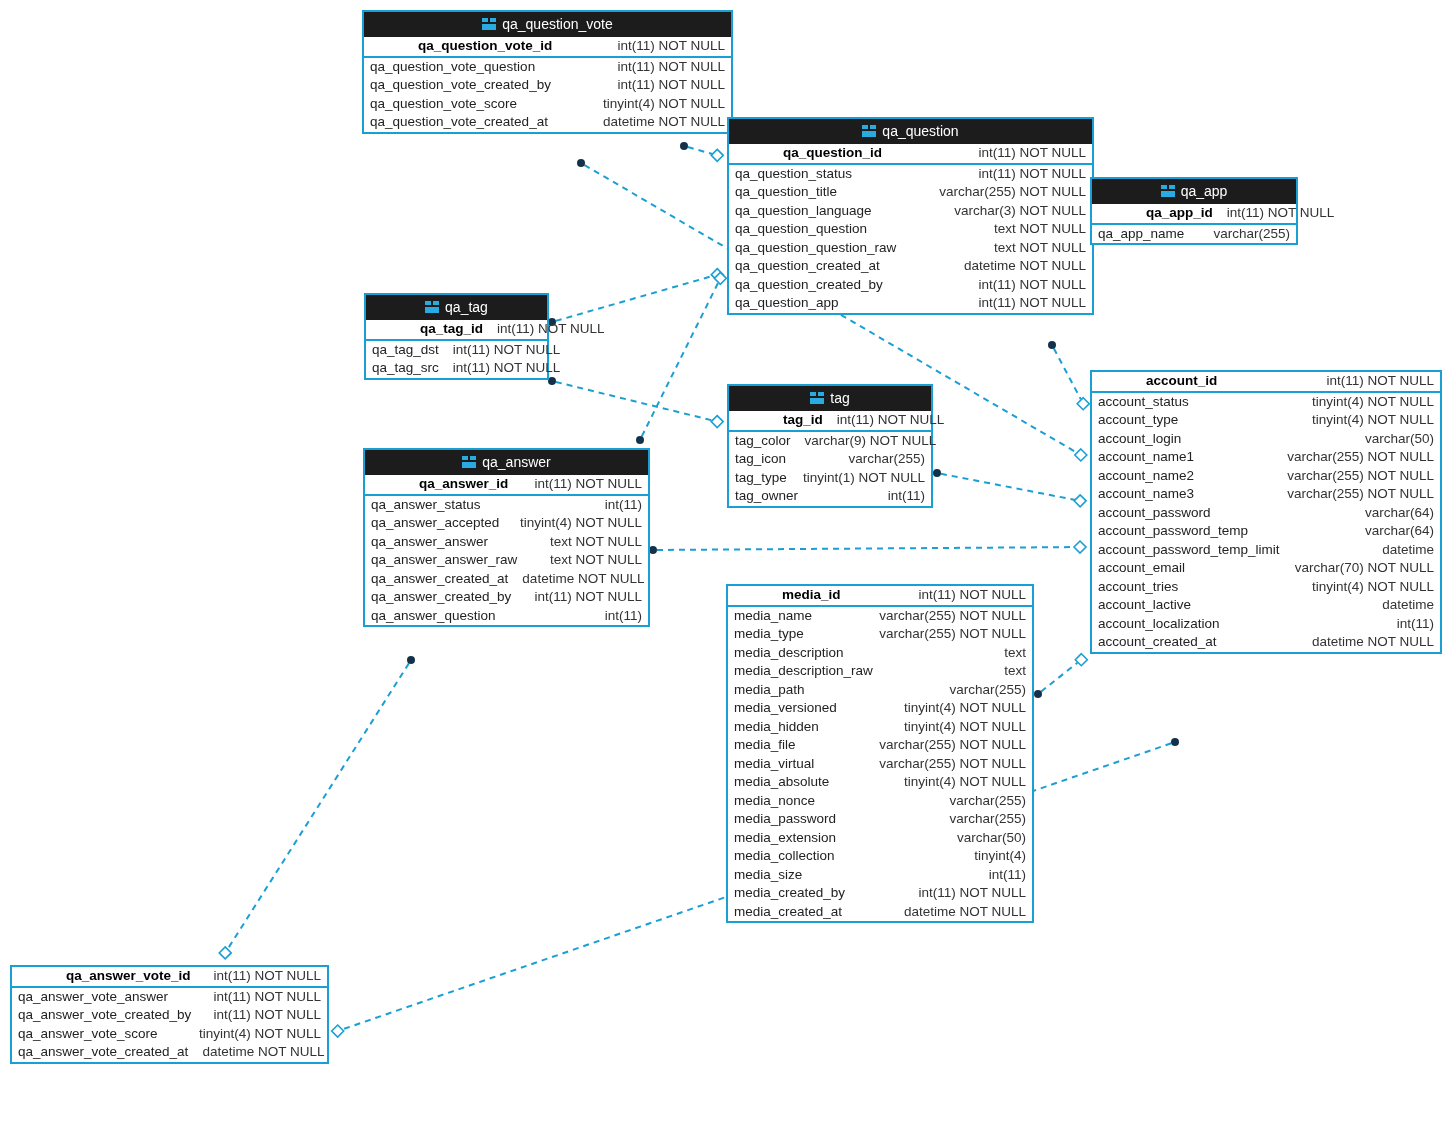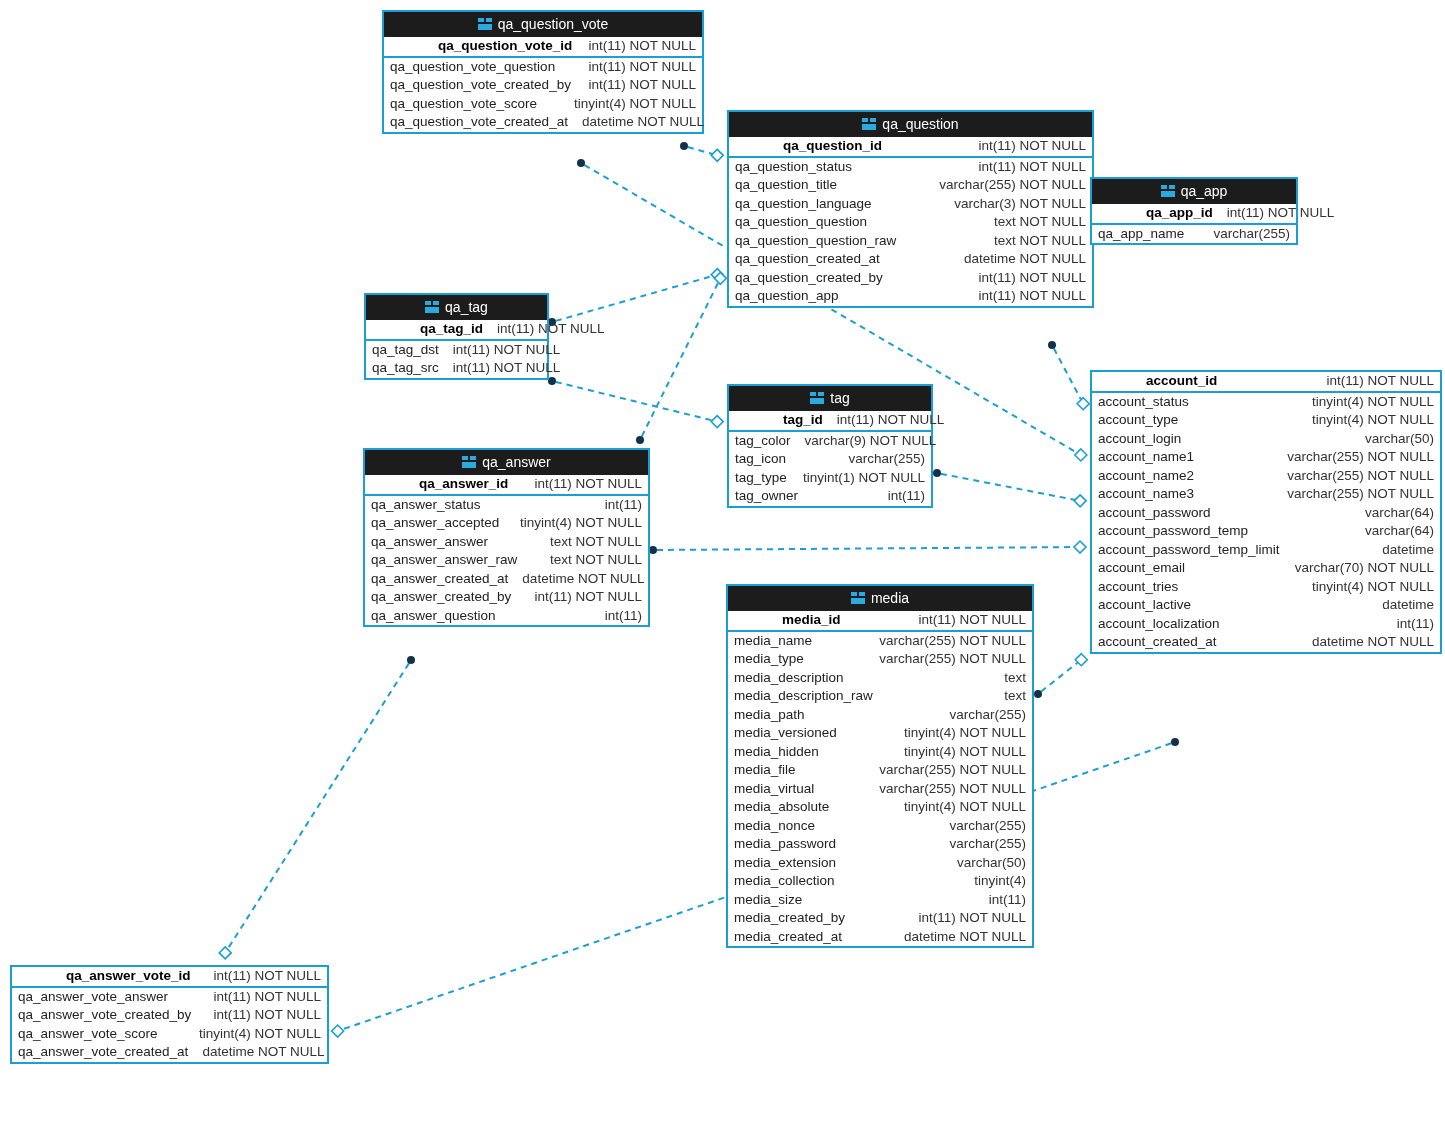--- a/index.html
+++ b/index.html
@@ -156,21 +156,21 @@
         <circle class="dot" cx="1175" cy="742" r="4"></circle>
         <polygon class="diamond" points="337.6715941096183,1025.0421899336905 343.6715941096183,1031.0421899336905 337.6715941096183,1037.0421899336905 331.6715941096183,1031.0421899336905"></polygon>
       </g>
       <g>
         <line class="link-line" x1="408.85763472533597" y1="663.377909269047" x2="227.8915045053261" y2="948.7107495101208"></line>
         <circle class="dot" cx="411" cy="660" r="4"></circle>
         <polygon class="diamond" points="225.21354791199607,946.9331360964295 231.21354791199607,952.9331360964295 225.21354791199607,958.9331360964295 219.21354791199607,952.9331360964295"></polygon>
       </g>
     </svg>
   <div id="entities-layer">
-      <div class="entity" style="left: 362px; top: 10px; width: 322px; margin-left: 20px;">
+      <div class="entity" style="left: 362px; top: 10px; width: 371px;">
         <div class="entity-header">
           <span class="table-icon">
             <i class="r1l"></i>
             <i class="r1r"></i>
             <i class="r2"></i>
           </span>
           <span>qa_question_vote</span>
         </div>
         <div class="pk-block">
           <div class="col pk">
@@ -190,21 +190,21 @@
           <div class="col">
             <span class="cname">qa_question_vote_score</span>
             <span class="ctype">tinyint(4) NOT NULL</span>
           </div>
           <div class="col">
             <span class="cname">qa_question_vote_created_at</span>
             <span class="ctype">datetime NOT NULL</span>
           </div>
         </div>
       </div>
-      <div class="entity" style="left: 727px; top: 110px; width: 367px;">
+      <div class="entity" style="left: 727px; top: 117px; width: 367px;">
         <div class="entity-header">
           <span class="table-icon">
             <i class="r1l"></i>
             <i class="r1r"></i>
             <i class="r2"></i>
           </span>
           <span>qa_question</span>
         </div>
         <div class="pk-block">
           <div class="col pk">
@@ -435,28 +435,20 @@
             <span class="cname">qa_answer_created_by</span>
             <span class="ctype">int(11) NOT NULL</span>
           </div>
           <div class="col">
             <span class="cname">qa_answer_question</span>
             <span class="ctype">int(11)</span>
           </div>
         </div>
       </div>
       <div class="entity" style="left: 726px; top: 584px; width: 308px;">
-        <div class="entity-header">
-          <span class="table-icon">
-            <i class="r1l"></i>
-            <i class="r1r"></i>
-            <i class="r2"></i>
-          </span>
-          <span>media</span>
-        </div>
         <div class="pk-block">
           <div class="col pk">
             <span class="cname">media_id</span>
             <span class="ctype">int(11) NOT NULL</span>
           </div>
         </div>
         <div class="cols-block">
           <div class="col">
             <span class="cname">media_name</span>
             <span class="ctype">varchar(255) NOT NULL</span>

